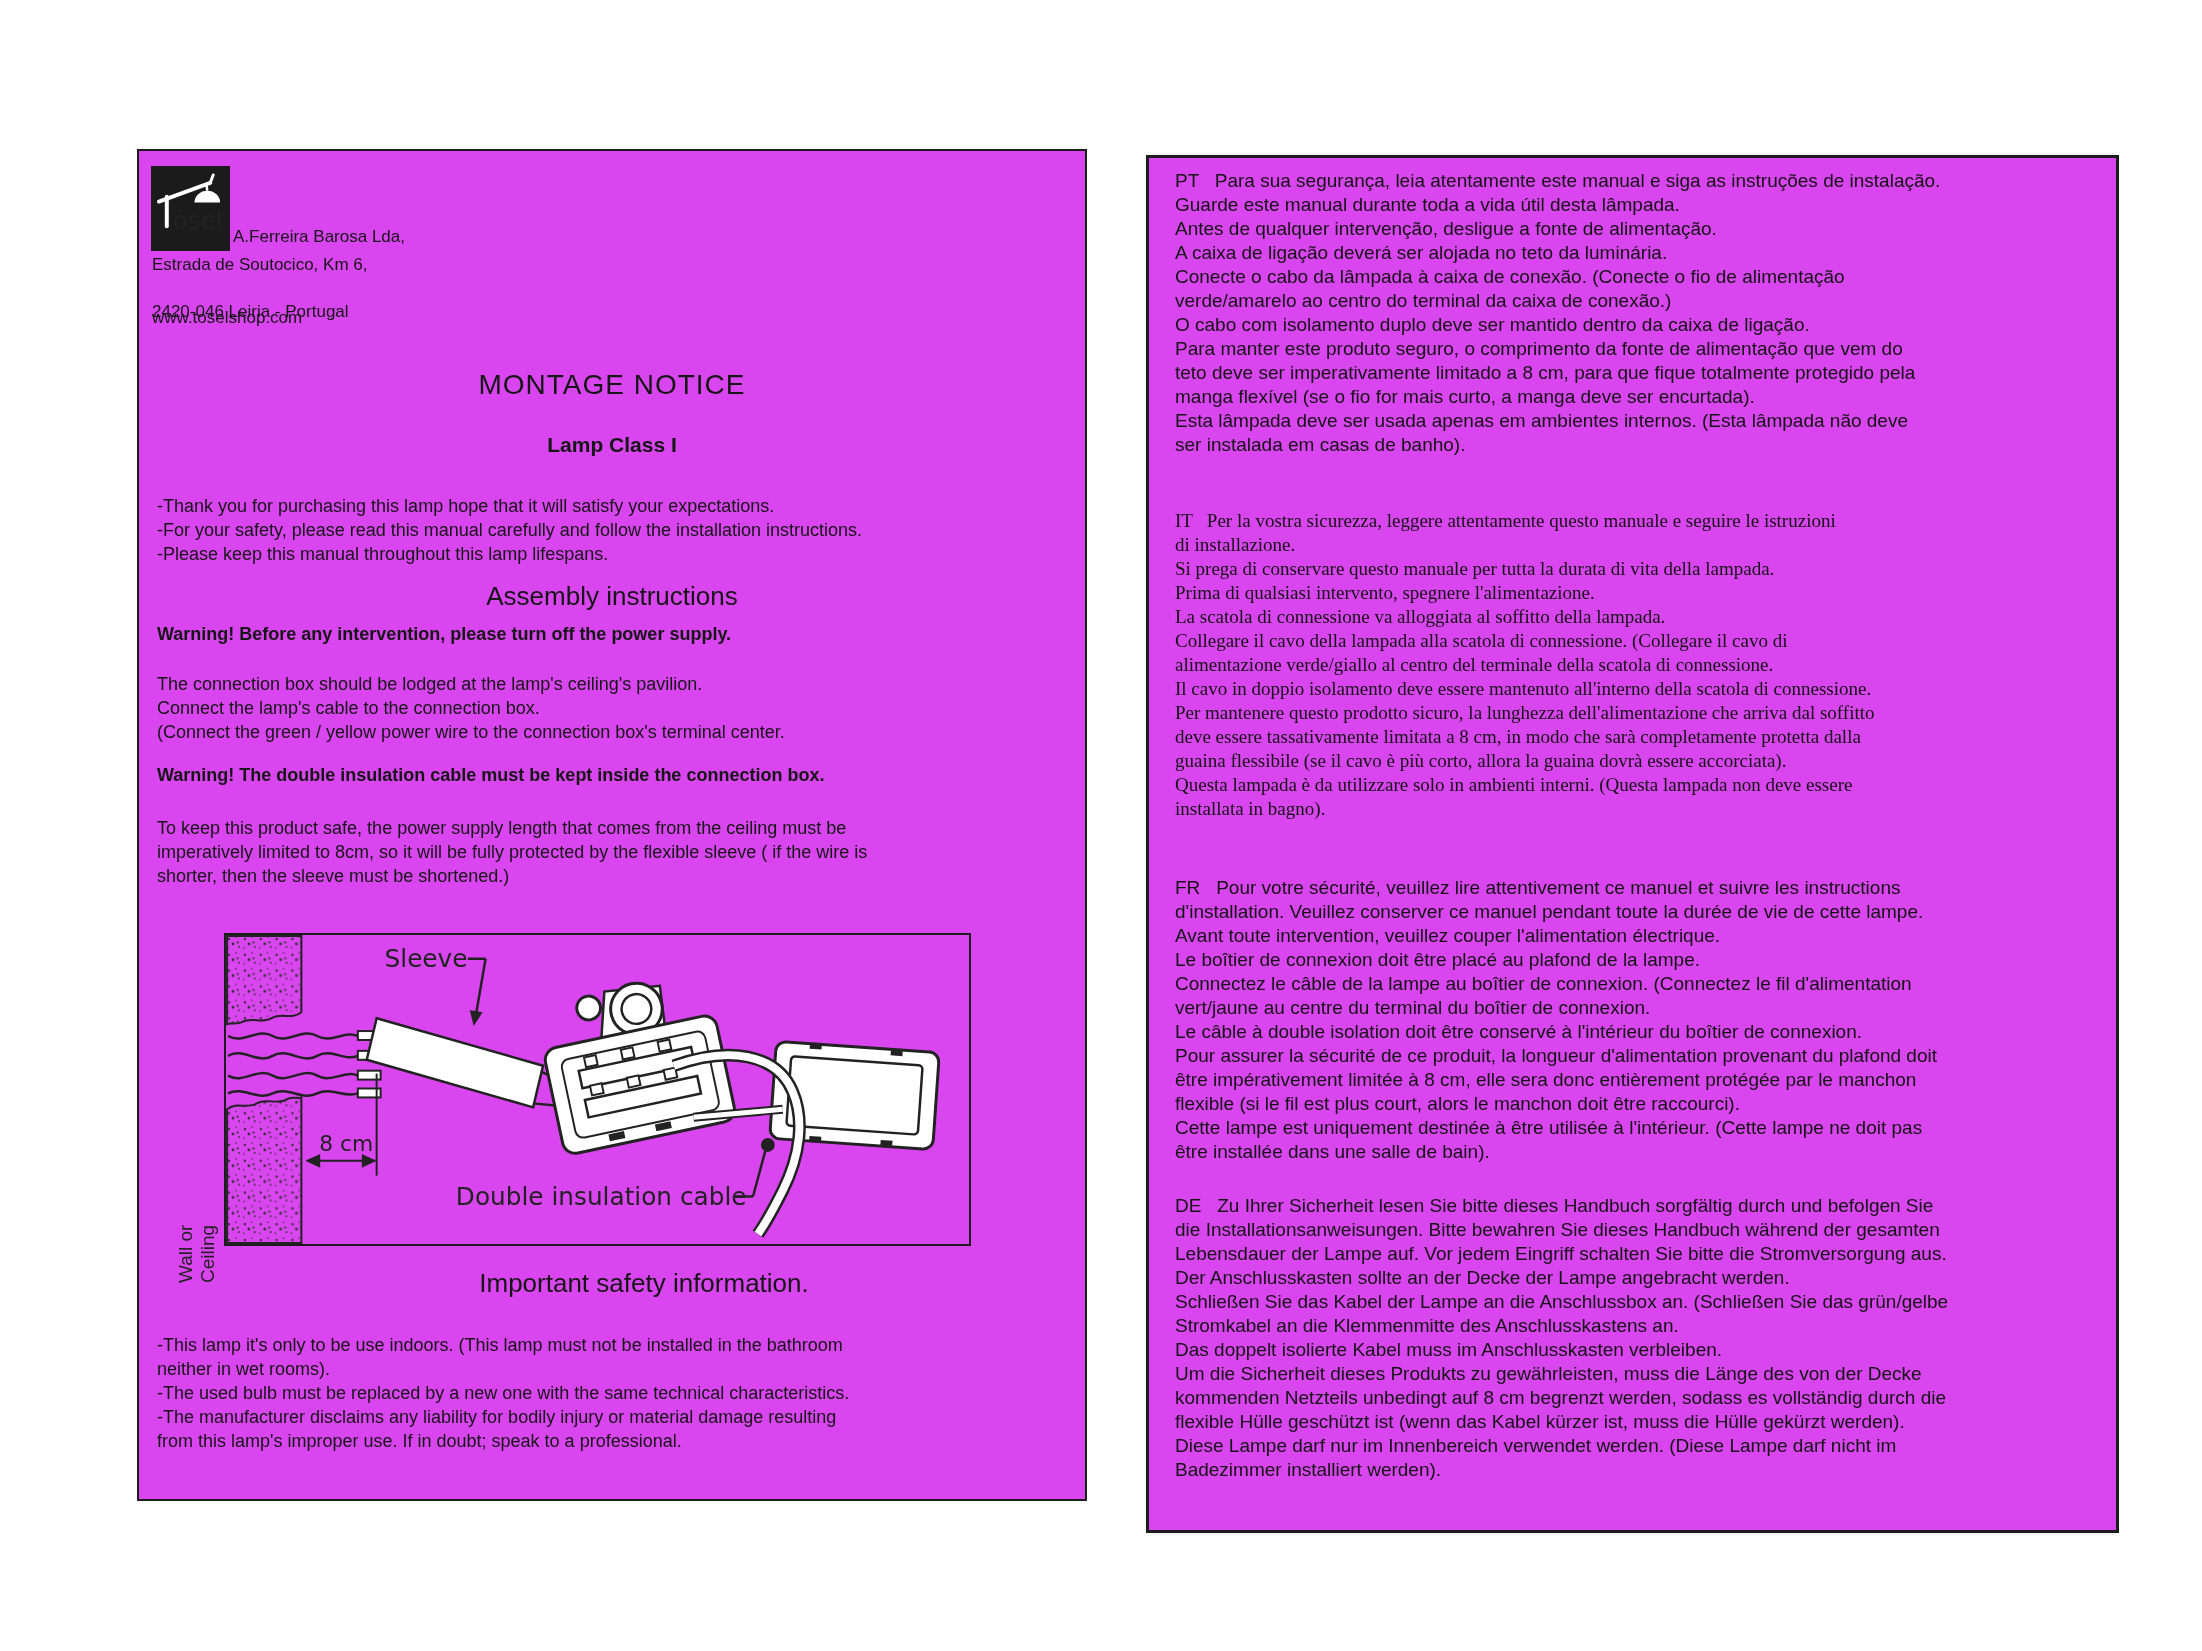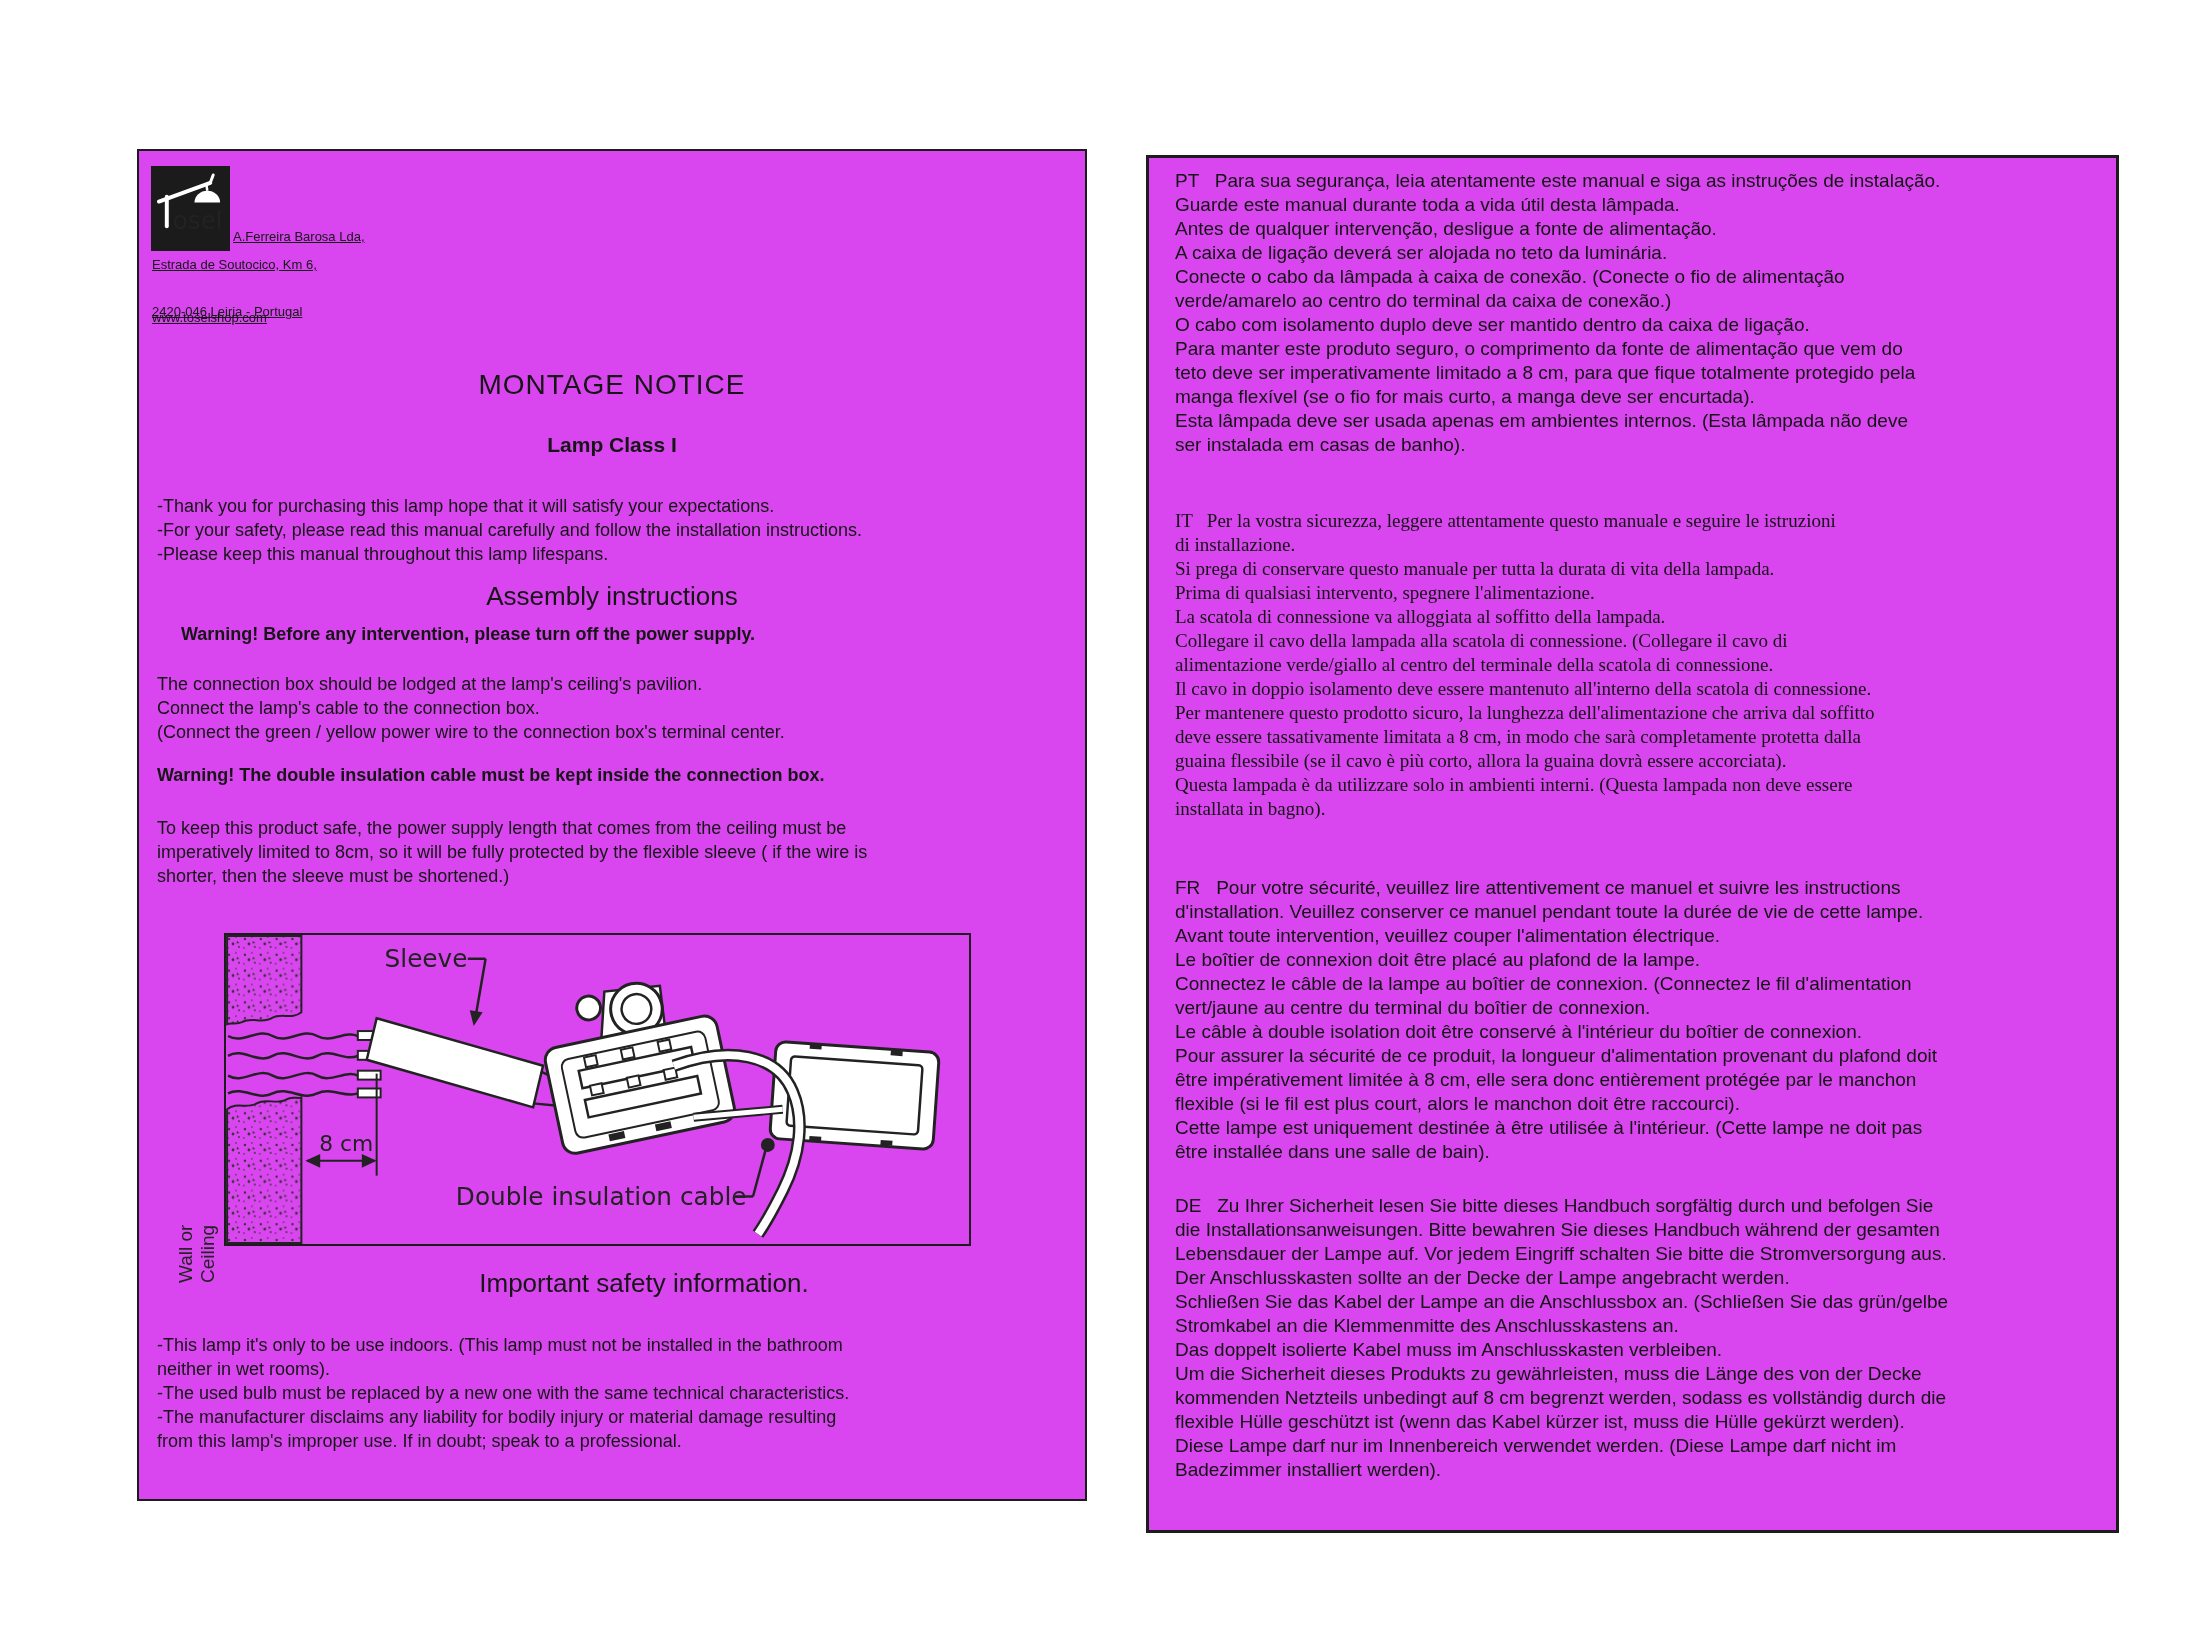--- a/index.html
+++ b/index.html
@@ -5,21 +5,21 @@
   html,body{margin:0;padding:0;background:#e9e9e9;}
   .canvas{
     position:relative;width:2203px;height:1651px;background:#ffffff;
     font-family:"Liberation Sans",sans-serif;color:#161616;overflow:hidden;
   }
   .page{position:absolute;background:#d946ef;}
   .page-left{left:137px;top:149px;width:946px;height:1348px;border:2px solid #1c1c1c;}
   .page-right{left:1146px;top:155px;width:967px;height:1372px;border:3px solid #1c1c1c;}
   .abs{position:absolute;}
   .txt{white-space:pre;font-size:18px;line-height:24px;color:#161616;}
-  .small{font-size:13px;line-height:26px;text-decoration:underline;}
+  .small{font-size:17px;line-height:26px;}
   .title{width:100%;text-align:center;font-size:28px;letter-spacing:1px;}
   .subtitle{width:100%;text-align:center;font-size:21px;font-weight:bold;}
   .heading{width:100%;text-align:center;font-size:26px;}
   .bold{font-weight:bold;}
   .lang-block{font-size:19px;line-height:24px;white-space:pre;color:#141414;}
   .logo-box{left:12px;top:15px;width:79px;height:85px;background:#1b1b1b;}
   .wall-label{
     left:-26px;top:1026px;width:168px;height:44px;
     transform:rotate(-90deg);
     font-size:19px;line-height:22px;white-space:pre;text-align:left;color:#222;
@@ -52,21 +52,21 @@
     <div class="abs txt small" style="left:13px;top:154px;">www.toselshop.com</div>
 
     <div class="abs title" style="top:218px;">MONTAGE NOTICE</div>
     <div class="abs subtitle" style="top:282px;">Lamp Class I</div>
 
     <div class="abs txt" style="left:18px;top:343px;">-Thank you for purchasing this lamp hope that it will satisfy your expectations.
 -For your safety, please read this manual carefully and follow the installation instructions.
 -Please keep this manual throughout this lamp lifespans.</div>
 
     <div class="abs heading" style="top:430px;">Assembly instructions</div>
-    <div class="abs txt bold" style="left:18px;top:471px;margin-left:24px;">Warning! Before any intervention, please turn off the power supply.</div>
+    <div class="abs txt bold" style="left:18px;top:471px;">Warning! Before any intervention, please turn off the power supply.</div>
     <div class="abs txt" style="left:18px;top:521px;">The connection box should be lodged at the lamp's ceiling's pavilion.
 Connect the lamp's cable to the connection box.
 (Connect the green / yellow power wire to the connection box's terminal center.</div>
     <div class="abs txt bold" style="left:18px;top:612px;">Warning! The double insulation cable must be kept inside the connection box.</div>
     <div class="abs txt" style="left:18px;top:665px;">To keep this product safe, the power supply length that comes from the ceiling must be
 imperatively limited to 8cm, so it will be fully protected by the flexible sleeve ( if the wire is
 shorter, then the sleeve must be shortened.)</div>
 
     <div class="abs wall-label">Wall or
 Ceiling</div>

